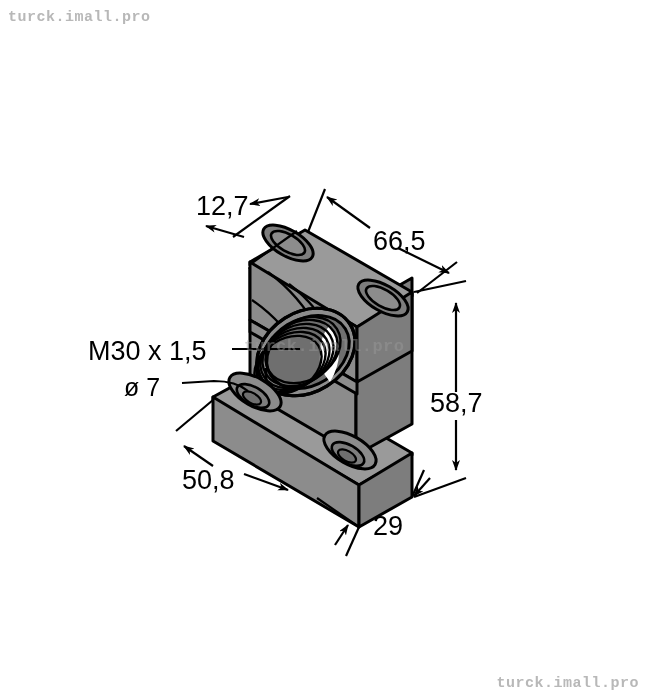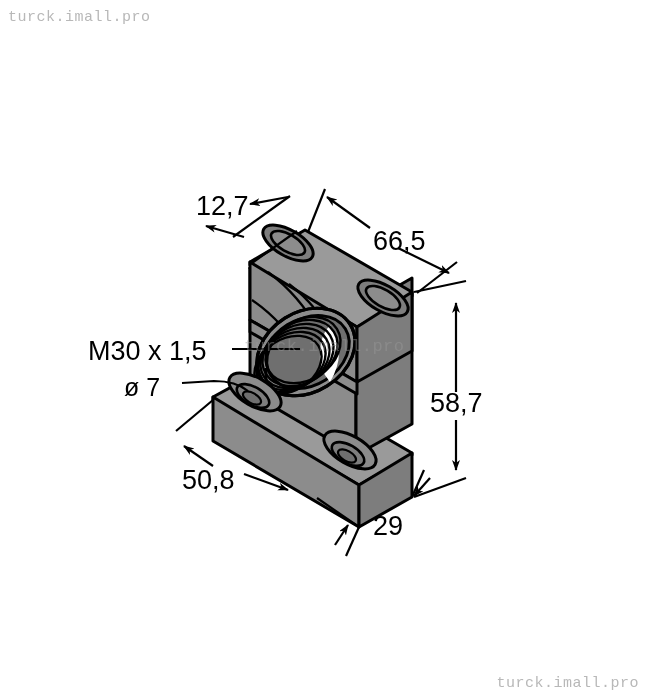--- a/index.html
+++ b/index.html
@@ -26,20 +26,21 @@
     height: 700px;
   }
   .wm {
     position: absolute;
     font-family: "Liberation Mono", "DejaVu Sans Mono", monospace;
     font-size: 15px;
     letter-spacing: 0.5px;
     color: #b8b8b8;
     white-space: nowrap;
     user-select: none;
+    font-weight: bold;
   }
   #wm-topleft {
     left: 8px;
     top: 9px;
   }
   #wm-bottomright {
     right: 8px;
     bottom: 8px;
   }
   #wm-center {

